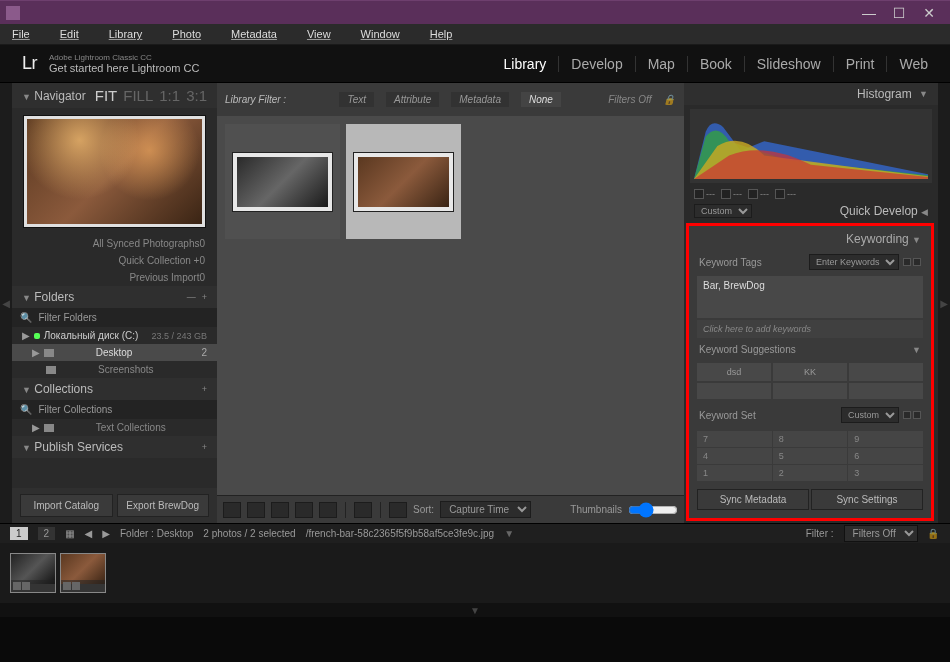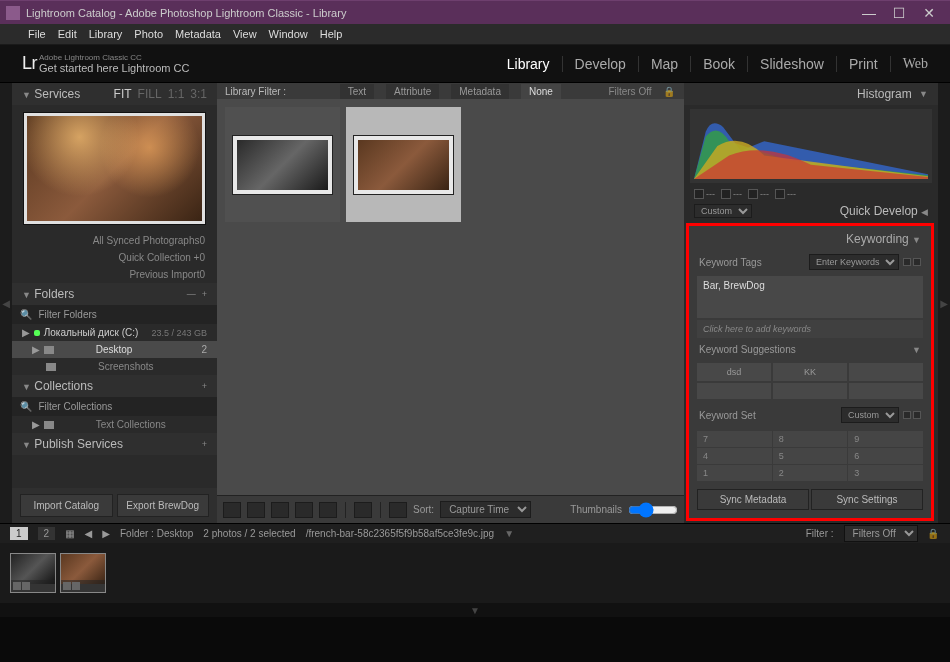--- a/index.html
+++ b/index.html
@@ -5,43 +5,43 @@
   * { box-sizing: border-box; margin: 0; padding: 0; font-family: Arial, "Segoe UI", sans-serif; }
   body { background: #0a0a0a; width: 950px; height: 662px; overflow: hidden; font-size: 11px; color: #999; }
 
   
   .titlebar { height: 24px; background: #5a2f5a; display: flex; align-items: center; padding: 0 6px; color: #ccc; font-size: 11px; border-top: 1px solid #6e3f6e; }
   .titlebar .icon { width: 14px; height: 14px; background: #8b5a8b; margin-right: 6px; }
   .titlebar .spacer { flex: 1; }
   .titlebar .winctrl { width: 30px; height: 20px; display: flex; align-items: center; justify-content: center; cursor: pointer; font-size: 14px; }
 
   
-  .menubar { background: #2b2b2b; display: flex; padding: 2px 22px; gap: 0; border-bottom: 1px solid #1a1a1a; }
+  .menubar { background: #2b2b2b; display: flex; padding: 2px 6px; gap: 18px; border-bottom: 1px solid #1a1a1a; text-decoration: underline; }
   .menubar span { padding: 2px 6px; color: #ddd; font-size: 11px; cursor: pointer; }
 
   
   .header { height: 38px; background: #111; display: flex; align-items: center; padding: 0 22px; justify-content: space-between; border-bottom: 1px solid #000; }
-  .header .brand { display: flex; align-items: center; gap: 2px; }
+  .header .brand { display: flex; align-items: center; gap: 12px; }
   .header .brand .lr { font-size: 18px; color: #eee; font-weight: 300; letter-spacing: -0.5px; }
   .header .brand .sub { display: flex; flex-direction: column; }
   .header .brand .sub .line1 { font-size: 8px; color: #888; }
   .header .brand .sub .line2 { font-size: 11px; color: #bbb; }
   .header .modules { display: flex; gap: 0; }
   .header .modules span { color: #aaa; font-size: 14px; cursor: pointer; border-right: 1px solid #333; padding: 0 12px; }
-  .header .modules span:last-child { border-right: none; padding-right: 0; font-family: Liberation Serif, serif; }
+  .header .modules span:last-child { border-right: none; padding-right: 0; }
   .header .modules .active { color: #fff; font-weight: 500; }
 
   
   .main { display: flex; height: 440px; background: #141414; }
 
   
   .left { width: 205px; background: #2a2a2a; display: flex; flex-direction: column; font-size: 10px; }
   .panel-hdr { background: #2f2f2f; padding: 4px 10px; display: flex; align-items: center; justify-content: space-between; color: #bbb; font-size: 12px; cursor: pointer; }
   .panel-hdr .chev { font-size: 9px; color: #888; }
-  .nav-opts { display: flex; gap: 6px; font-size: 12px; color: #666; }
+  .nav-opts { display: flex; gap: 6px; font-size: 15px; color: #666; }
   .nav-opts .act { color: #ccc; }
   .nav-img { padding: 8px 12px; }
   .nav-img .frame { border: 3px solid #e0e0e0; box-shadow: 0 0 0 1px #111; }
   .nav-img .frame .pic { height: 105px; background: linear-gradient(135deg, #5a3820, #8b5a3c, #3a2414); position: relative; overflow: hidden; }
   .nav-img .frame .pic::after { content:''; position:absolute; inset:0; background: radial-gradient(circle at 30% 20%, rgba(255,200,120,.7), transparent 40%), radial-gradient(circle at 70% 30%, rgba(255,180,100,.6), transparent 35%); }
 
   .list-row { padding: 3px 12px; display: flex; justify-content: flex-end; color: #888; font-size: 10px; cursor: pointer; }
   .list-row .ct { color: #888; }
 
   .folder-filter { background: #232323; padding: 4px 8px; display: flex; align-items: center; gap: 6px; font-size: 10px; color: #999; }
@@ -53,21 +53,21 @@
   .folder-row .fi { width: 10px; height: 8px; background: #888; display: inline-block; }
   .folder-row.sel { background: #4a4a4a; }
   .folder-row .nm { flex: 1; color: #ddd; padding-left: 38px; }
   .folder-row .ct { color: #aaa; }
 
   .btn-row { display: flex; gap: 4px; padding: 6px 8px; margin-top: auto; background: #2f2f2f; }
   .btn-row button { flex: 1; background: #3a3a3a; border: 1px solid #222; color: #bbb; font-size: 10px; padding: 5px 4px; cursor: pointer; }
 
   
   .center { flex: 1; background: #1a1a1a; display: flex; flex-direction: column; }
-  .filterbar { height: 16px; background: #3a3a3a; display: flex; align-items: center; padding: 0 8px; gap: 12px; font-size: 10px; color: #999; }
+  .filterbar { height: 33px; background: #3a3a3a; display: flex; align-items: center; padding: 0 8px; gap: 12px; font-size: 10px; color: #999; font-style: italic; }
   .filterbar .lbl { color: #bbb; margin-right: 6px; }
   .filterbar .tab { padding: 2px 8px; background: #323232; cursor: pointer; }
   .filterbar .tab.act { background: #444; color: #ddd; }
   .filterbar .sp { flex: 1; }
   .filterbar .fo { color: #888; }
 
   .grid { flex: 1; background: #4a4a4a; padding: 8px; display: flex; gap: 6px; align-items: flex-start; }
   .thumb-cell { width: 115px; height: 115px; background: #505050; display: flex; align-items: center; justify-content: center; padding: 8px; }
   .thumb-cell.sel { background: #b8b8b8; }
   .thumb-cell .ph { width: 100%; border: 4px solid #e8e8e8; box-shadow: 0 0 0 1px #222; }
@@ -132,21 +132,20 @@
   .bottom-chev { height: 14px; background: #111; display: flex; align-items: center; justify-content: center; color: #444; font-size: 10px; }
 
   .panel-hdr-r { display:flex; align-items:center; justify-content:flex-end; gap:2px;}
   .ri-chev { color:#888; font-size:9px; }
 </style>
 </head>
 <body>
 
 <div class="titlebar">
   <div class="icon"></div>
-  <span>Lightroom Catalog - Adobe Photoshop Lightroom Classic - Library</span>
   <div class="spacer"></div>
   <div class="winctrl">—</div>
   <div class="winctrl">☐</div>
   <div class="winctrl">✕</div>
 </div>
 
 <div class="menubar">
   <span>File</span>
   <span>Edit</span>
   <span>Library</span>
@@ -174,21 +173,21 @@
     <span>Print</span>
     <span>Web</span>
   </div>
 </div>
 
 <div class="main">
   <div class="side-handle">◀</div>
 
   <div class="left">
     <div class="panel-hdr">
-      <span><span class="chev">▼</span> <span>Services</span></span>
+      <span><span class="chev">▼</span> <span>Navigator</span></span>
       <div class="nav-opts">
         <span class="act">FIT</span>
         <span>FILL</span>
         <span>1:1</span>
         <span>3:1</span>
       </div>
     </div>
     <div class="nav-img">
       <div class="frame">
           <div class="pic"></div>

